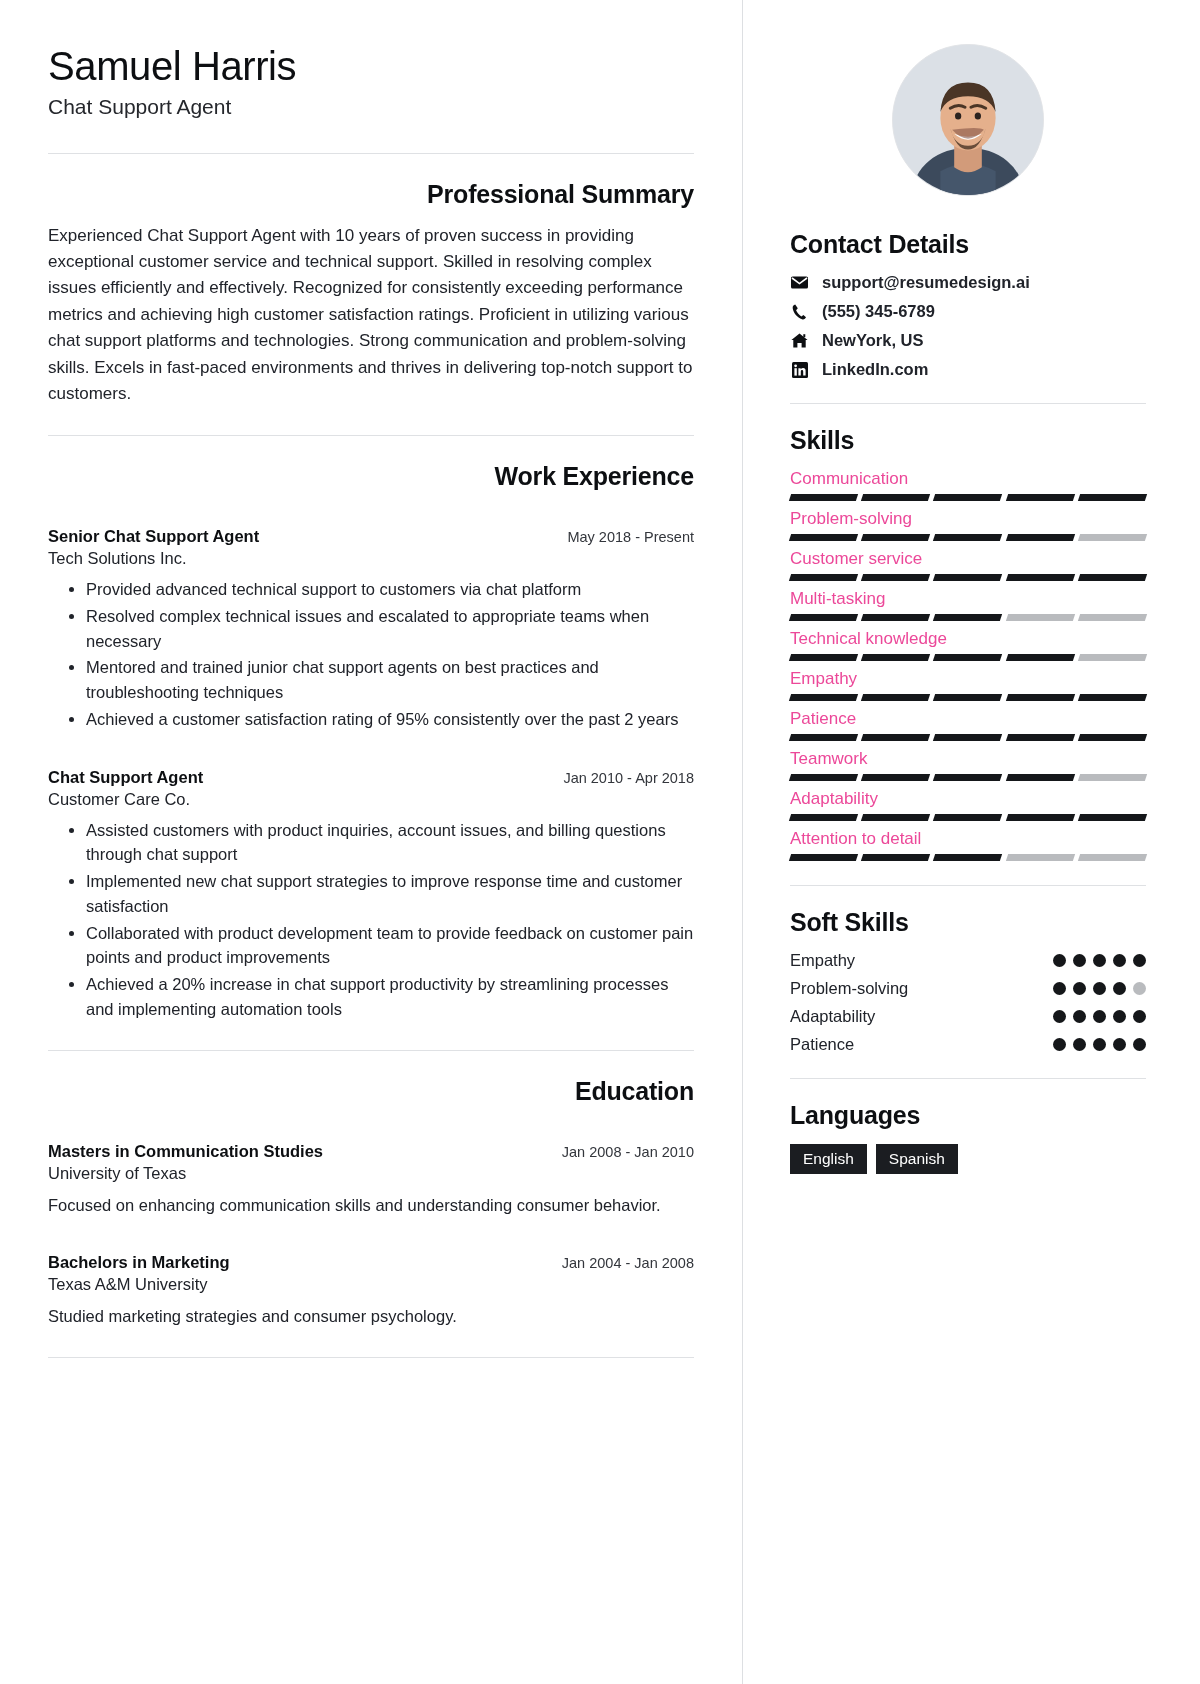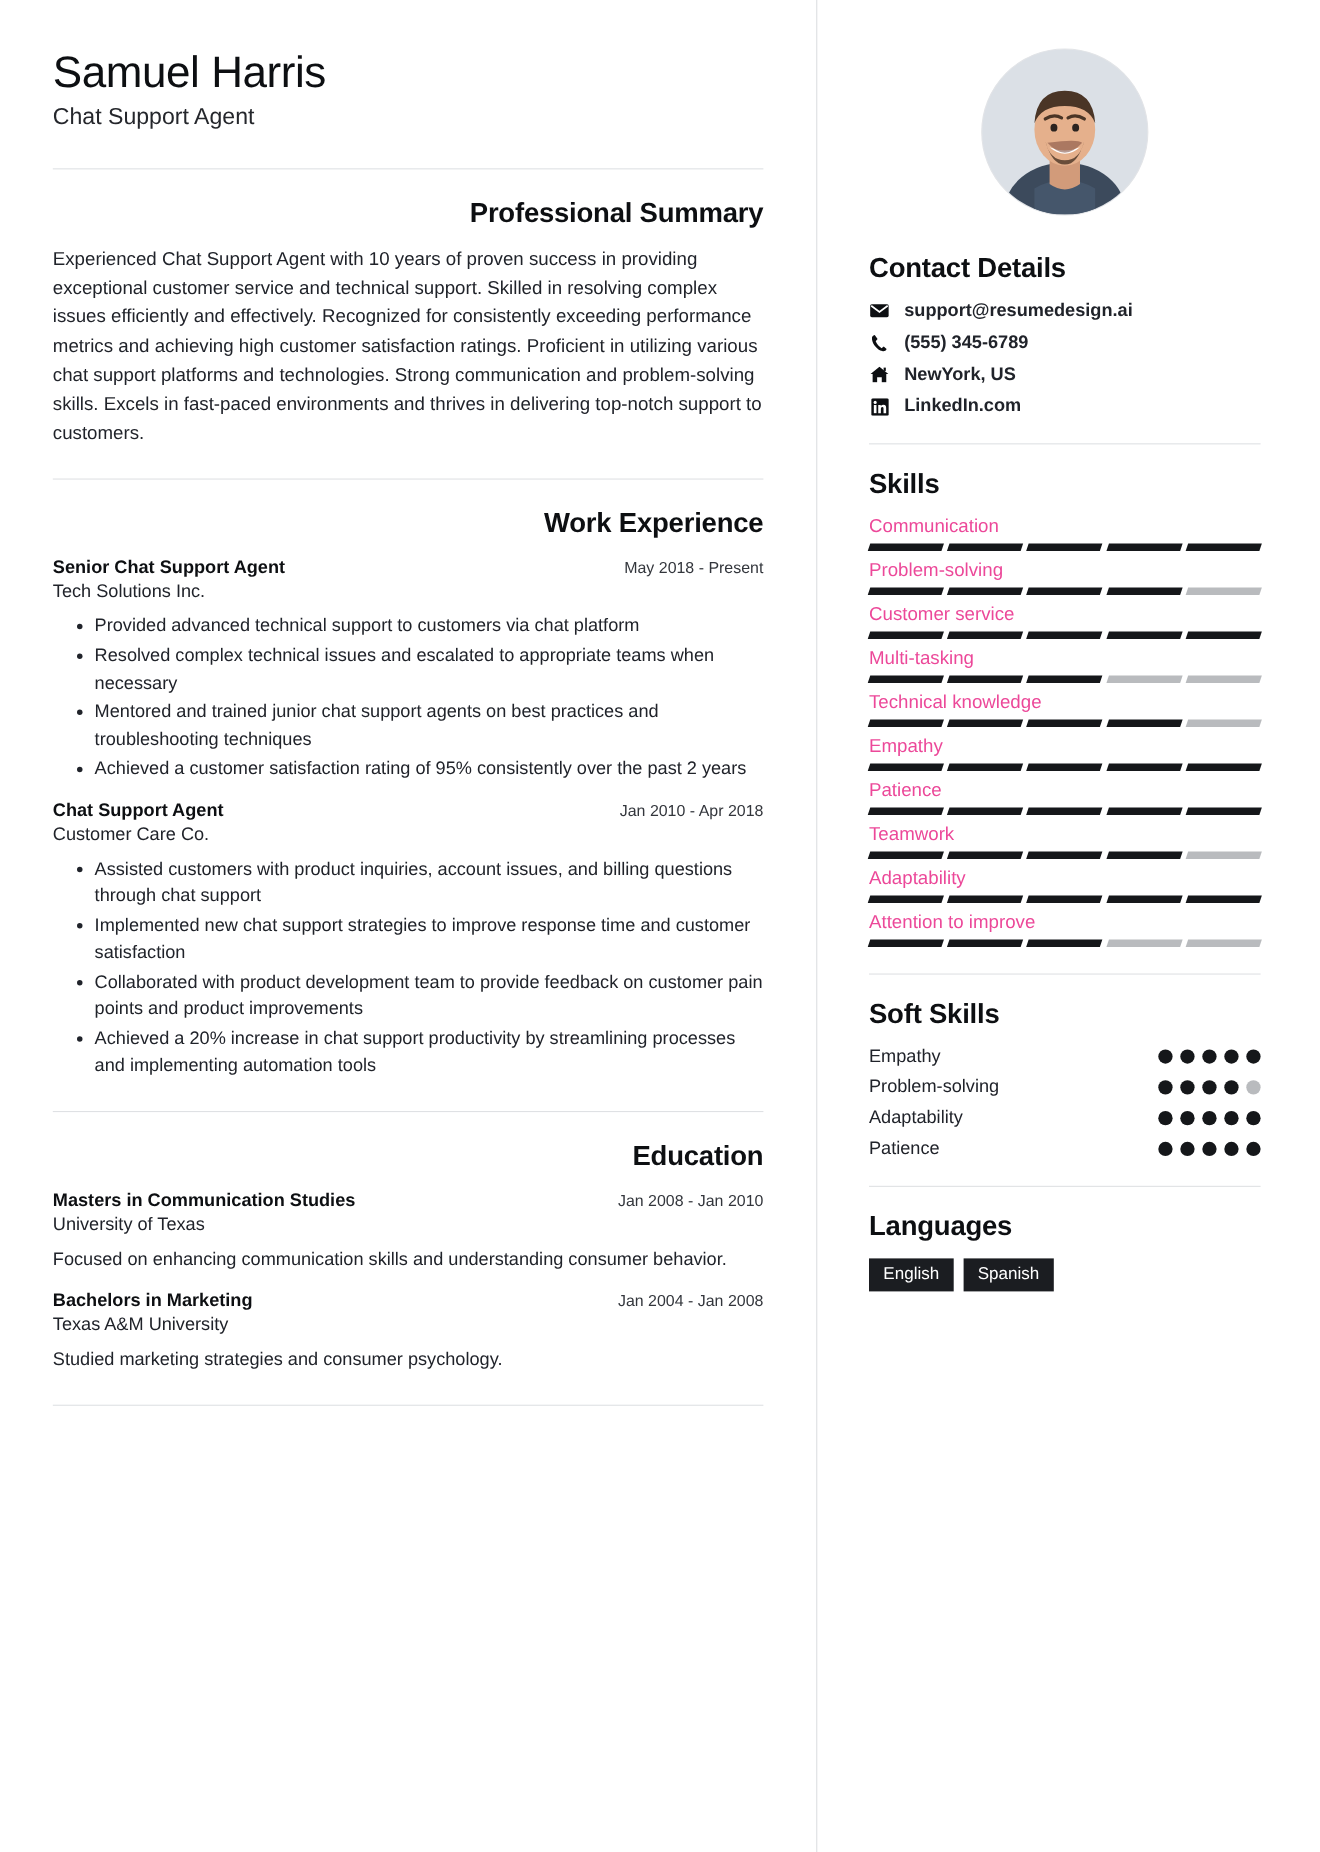--- a/index.html
+++ b/index.html
@@ -63,21 +63,21 @@
     margin-bottom: 14px;
     text-align: right;
   }
   .summary-text {
     font-size: 17px;
     line-height: 1.55;
     color: #20232a;
   }
 
   
-  .entry { margin-top: 16px; }
+  .entry { margin-top: 36px; }
   .entry:first-of-type { margin-top: 4px; }
   .entry-head {
     display: flex;
     justify-content: space-between;
     align-items: baseline;
     gap: 16px;
   }
   .entry-role {
     font-size: 16.5px;
     font-weight: 700;
@@ -449,21 +449,21 @@
           <div class="skill-label">Adaptability</div>
           <div class="skill-bar">
               <span class="seg"></span>
               <span class="seg"></span>
               <span class="seg"></span>
               <span class="seg"></span>
               <span class="seg"></span>
             </div>
         </div>
         <div class="skill-row">
-          <div class="skill-label">Attention to improve</div>
+          <div class="skill-label">Attention to detail</div>
           <div class="skill-bar">
               <span class="seg"></span>
               <span class="seg"></span>
               <span class="seg"></span>
               <span class="seg off"></span>
               <span class="seg off"></span>
             </div>
         </div>
       </div>
     </div>

